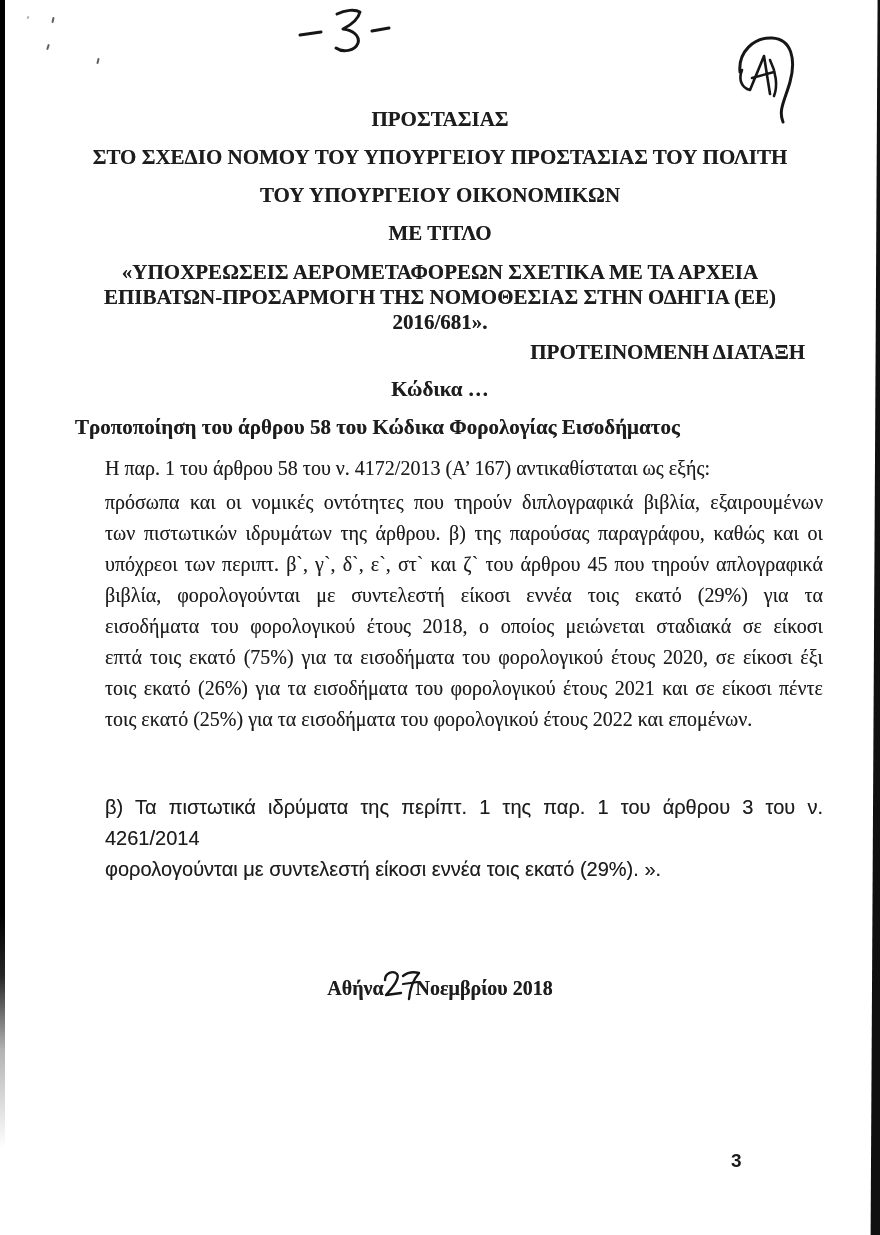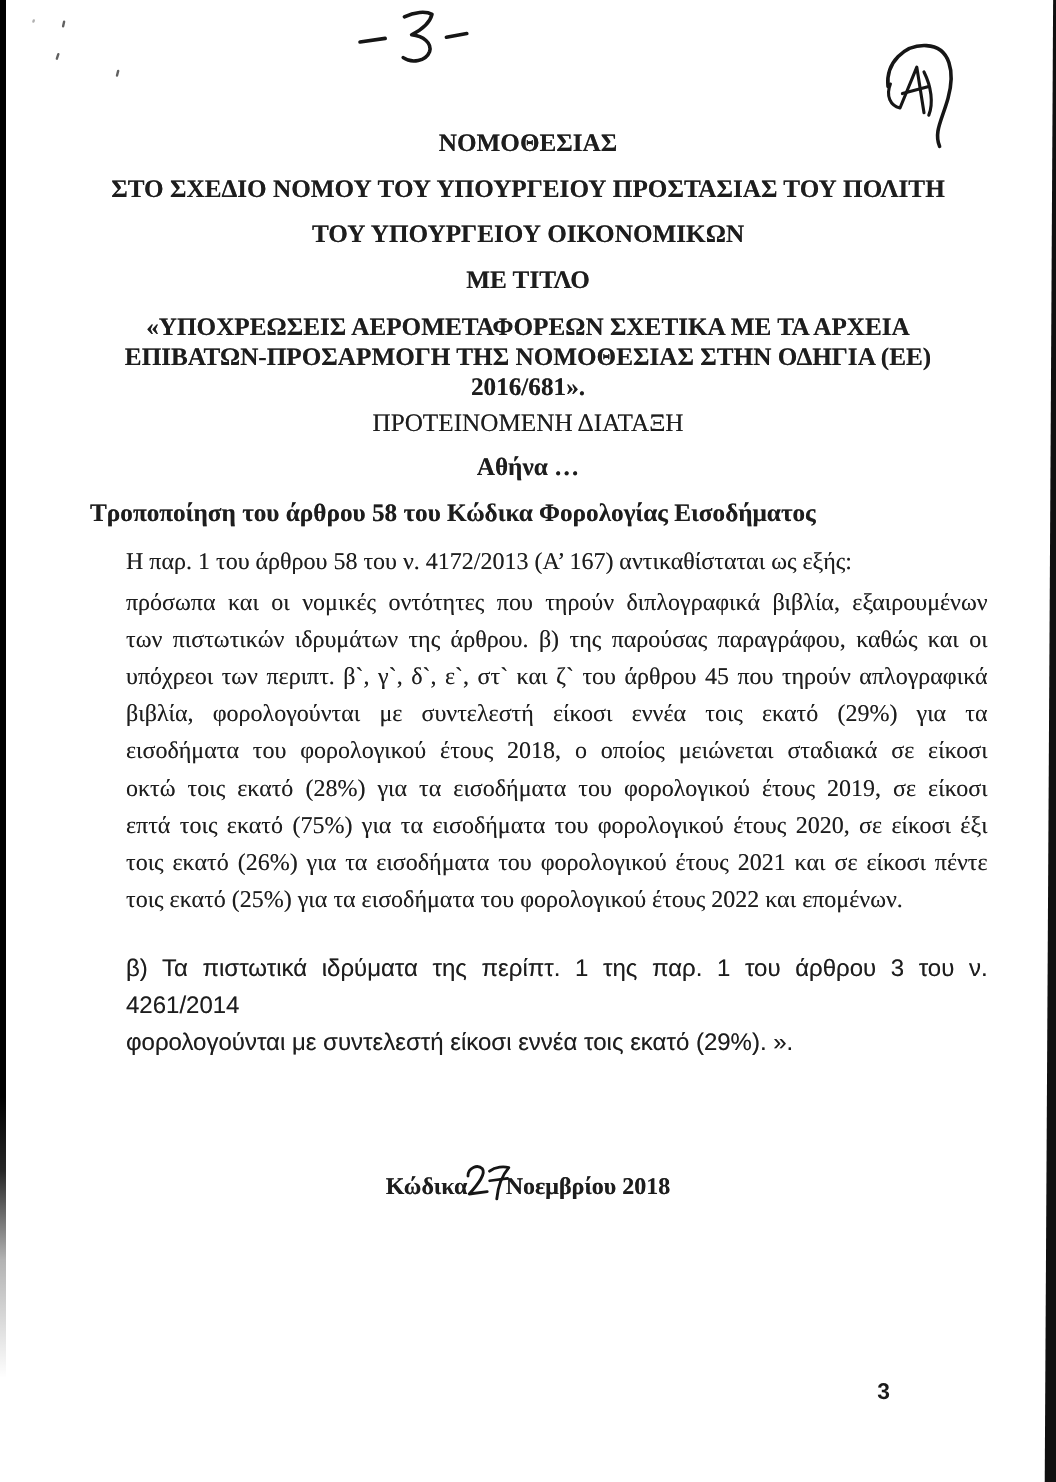--- a/index.html
+++ b/index.html
@@ -22,21 +22,21 @@
     background:#101010;
     clip-path:polygon(76% 0,100% 0,100% 100%,6% 100%);
   }
   .speck{background:#3a3a3a;border-radius:1px;opacity:.8;}
   
   .centered{text-align:center;}
   .headings{left:75px;top:100px;width:730px;font-size:21px;line-height:38px;font-weight:bold;
     text-shadow:0 0 .4px rgba(20,20,20,.6);}
   .law-title{left:90px;top:260px;width:700px;font-size:21px;line-height:25px;font-weight:bold;
     text-shadow:0 0 .4px rgba(20,20,20,.6);}
-  .section-heading{left:75px;top:340px;width:730px;font-size:21px;font-weight:normal;text-align:center;
+  .section-heading{left:75px;top:340px;width:730px;font-size:21px;font-weight:bold;text-align:right;
     text-shadow:0 0 .4px rgba(20,20,20,.6);}
   .article-heading{left:75px;top:377px;width:730px;font-size:21px;font-weight:bold;text-align:center;
     text-shadow:0 0 .4px rgba(20,20,20,.6);}
   .article-subject{left:75px;top:415px;width:730px;font-size:21px;font-weight:bold;text-align:left;
     text-shadow:0 0 .4px rgba(20,20,20,.6);}
   .intro{left:105px;top:453px;width:718px;font-size:20px;line-height:31px;
     text-shadow:0 0 .3px rgba(30,30,30,.5);}
   .para{left:105px;top:487px;width:718px;font-size:20px;line-height:31px;
     text-shadow:0 0 .3px rgba(30,30,30,.5);}
   .para-b{left:105px;top:792px;width:718px;font-size:20px;line-height:31px;
@@ -71,58 +71,57 @@
 </svg>
 
 <svg class="abs" style="left:730px;top:30px;" width="92" height="98" viewBox="0 0 92 98" aria-label="illegible initials">
   <path class="hw" style="stroke-width:3" d="M 10,42 C 8,22 24,7 42,8 C 62,9 66,30 60,52 C 55,70 48,80 53,92"></path>
   <path class="hw" style="stroke-width:2.6" d="M 12,40 C 8,50 12,58 20,60 L 34,26 L 40,64"></path>
   <path class="hw" style="stroke-width:2.6" d="M 22,48 L 44,42"></path>
   <path class="hw" style="stroke-width:2.6" d="M 40,30 C 46,42 48,56 44,66"></path>
 </svg>
 
 <div class="abs headings centered">
-    <div class="tline">ΝΟΜΟΘΕΣΙΑΣ</div>
+    <div class="tline">ΠΡΟΣΤΑΣΙΑΣ</div>
     <div class="tline">ΣΤΟ ΣΧΕΔΙΟ ΝΟΜΟΥ ΤΟΥ ΥΠΟΥΡΓΕΙΟΥ ΠΡΟΣΤΑΣΙΑΣ ΤΟΥ ΠΟΛΙΤΗ</div>
     <div class="tline">ΤΟΥ ΥΠΟΥΡΓΕΙΟΥ ΟΙΚΟΝΟΜΙΚΩΝ</div>
     <div class="tline tline-last">ΜΕ ΤΙΤΛΟ</div>
   </div>
 
 <div class="abs law-title centered">
     <div class="tline">«ΥΠΟΧΡΕΩΣΕΙΣ ΑΕΡΟΜΕΤΑΦΟΡΕΩΝ ΣΧΕΤΙΚΑ ΜΕ ΤΑ ΑΡΧΕΙΑ</div>
     <div class="tline">ΕΠΙΒΑΤΩΝ-ΠΡΟΣΑΡΜΟΓΗ ΤΗΣ ΝΟΜΟΘΕΣΙΑΣ ΣΤΗΝ ΟΔΗΓΙΑ (ΕΕ)</div>
     <div class="tline tline-last">2016/681».</div>
   </div>
 
 <div class="abs section-heading">ΠΡΟΤΕΙΝΟΜΕΝΗ ΔΙΑΤΑΞΗ</div>
 
-<div class="abs article-heading">Αθήνα …</div>
+<div class="abs article-heading">Κώδικα …</div>
 
 <div class="abs article-subject">Τροποποίηση του άρθρου 58 του Κώδικα Φορολογίας Εισοδήματος</div>
 
 <div class="abs intro">Η παρ. 1 του άρθρου 58 του ν. 4172/2013 (Α’ 167) αντικαθίσταται ως εξής:</div>
 
 <div class="abs para jblock">
     <div class="tline">πρόσωπα και οι νομικές οντότητες που τηρούν διπλογραφικά βιβλία, εξαιρουμένων</div>
     <div class="tline">των πιστωτικών ιδρυμάτων της άρθρου. β) της παρούσας παραγράφου, καθώς και οι</div>
     <div class="tline">υπόχρεοι των περιπτ. β`, γ`, δ`, ε`, στ` και ζ` του άρθρου 45 που τηρούν απλογραφικά</div>
     <div class="tline">βιβλία, φορολογούνται με συντελεστή είκοσι εννέα τοις εκατό (29%) για τα</div>
     <div class="tline">εισοδήματα του φορολογικού έτους 2018, ο οποίος μειώνεται σταδιακά σε είκοσι</div>
-    <div class="tline">οκτώ τοις εκατό (28%) για τα εισοδήματα του φορολογικού έτους 2019, σε είκοσι</div>
     <div class="tline">επτά τοις εκατό (75%) για τα εισοδήματα του φορολογικού έτους 2020, σε είκοσι έξι</div>
     <div class="tline">τοις εκατό (26%) για τα εισοδήματα του φορολογικού έτους 2021 και σε είκοσι πέντε</div>
     <div class="tline tline-last">τοις εκατό (25%) για τα εισοδήματα του φορολογικού έτους 2022 και επομένων.</div>
   </div>
 
 <div class="abs para-b jblock">
     <div class="tline">β) Τα πιστωτικά ιδρύματα της περίπτ. 1 της παρ. 1 του άρθρου 3 του ν. 4261/2014</div>
     <div class="tline tline-last">φορολογούνται με συντελεστή είκοσι εννέα τοις εκατό (29%). ».</div>
   </div>
 
 <div class="abs date-line">
-  <span>Κώδικα</span><svg class="hw-day" width="40" height="36" viewBox="0 0 40 36" aria-label="27">
+  <span>Αθήνα</span><svg class="hw-day" width="40" height="36" viewBox="0 0 40 36" aria-label="27">
     <path class="hw" style="stroke-width:2.4" d="M 4,12 C 4,5 12,2 16,6 C 19,10 13,18 5,27 L 20,25"></path>
     <path class="hw" style="stroke-width:2.4" d="M 22,8 C 27,4 34,4 38,5 C 32,12 29,20 28,31"></path>
     <path class="hw" style="stroke-width:2.2" d="M 22,16 L 37,14"></path>
   </svg><span>Νοεμβρίου 2018</span>
 </div>
 
 <div class="abs page-number">3</div>
 
 </body></html>

